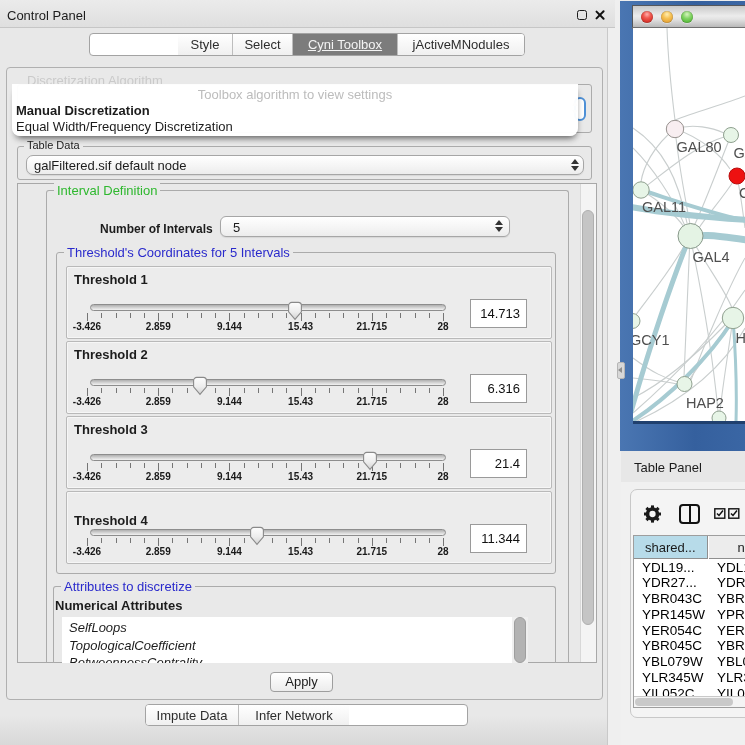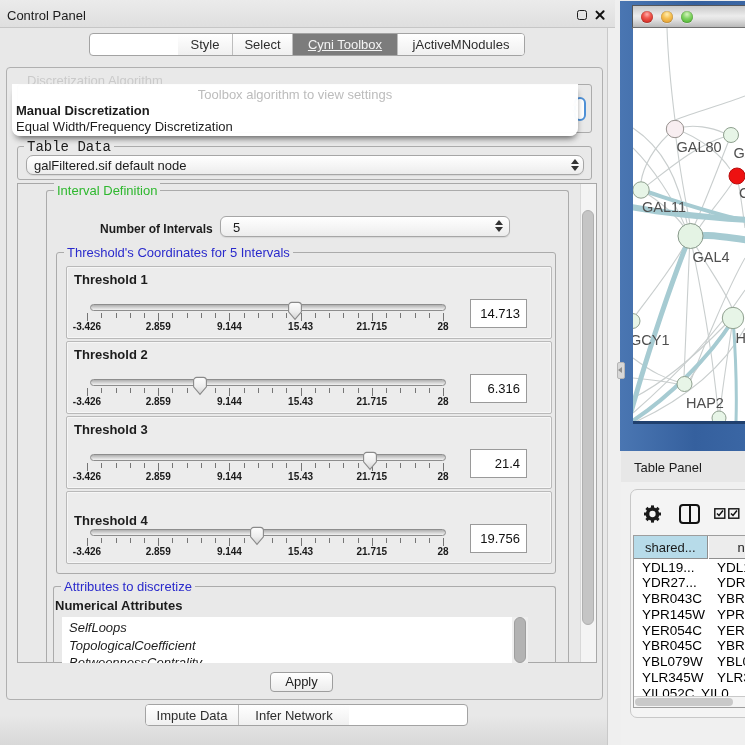--- a/index.html
+++ b/index.html
@@ -46,21 +46,21 @@
     <div class="tab tabsel" style="width:105px;text-decoration:underline;">Cyni Toolbox</div>
     <div class="tab" style="width:126px;">jActiveMNodules</div>
   </div>
 <div class="abs" style="left:6px;top:67px;width:597px;height:633px;background:#E9E9E9;border:1px solid #B0B0B0;border-radius:4px;"></div>
 <div class="grp" style="left:17px;top:84px;width:575px;height:49px;"></div>
 <div class="abs" style="left:27px;top:73px;font-size:13px;color:#CACACA;">Discretization Algorithm</div>
 <div class="abs" style="left:574px;top:97px;width:12px;height:24px;border:2.5px solid #4E90D6;border-radius:7px;background:#fff;"></div>
 <div class="spin spinup" style="left:572px;top:102px;border-left-width:3px;border-right-width:3px;border-bottom:4px solid #BBB;"></div>
 <div class="spin spindn" style="left:572px;top:110px;border-left-width:3px;border-right-width:3px;border-top:4px solid #BBB;"></div>
 <div class="grp" style="left:17px;top:146px;width:575px;height:34px;"></div>
-<div class="abs" style="left:24px;top:139px;font-size:14px;color:#1c1c1c;background:#E9E9E9;padding:0 3px;font-family:Liberation Mono, monospace;">Table Data</div>
+<div class="abs" style="left:24px;top:139px;font-size:11px;color:#1c1c1c;background:#E9E9E9;padding:0 3px;">Table Data</div>
 <div class="combo" style="left:26px;top:155px;width:558px;height:20px;border-radius:7px;"></div>
 <div class="abs t13" style="left:34px;top:158px;">galFiltered.sif default node</div>
 <div class="spin spinup" style="left:571px;top:159px;"></div>
 <div class="spin spindn" style="left:571px;top:166px;"></div>
 <div class="abs" style="left:17px;top:183px;width:580px;height:480px;background:#E9E9E9;border:1px solid #A8A8A8;overflow:hidden;"></div>
 <div class="abs" style="left:580px;top:184px;width:16px;height:478px;background:#F4F4F4;border-left:1px solid #D8D8D8;"></div>
 <div class="abs" style="left:582px;top:210px;width:12px;height:415px;background:#C5C5C5;border:1px solid #AFAFAF;border-radius:6px;"></div>
 <div class="grp" style="left:46px;top:190px;width:523px;height:472px;border-bottom:none;border-radius:3px 3px 0 0;">
     <div class="grplab" style="color:#2EB82E;">Interval Definition</div>
   </div>
@@ -229,21 +229,21 @@
 <div class="abs" style="left:443.0px;top:538px;width:1px;height:8px;background:#757575;"></div>
 <div class="ticklab" style="left:65.0px;top:546px;">-3.426</div>
 <div class="ticklab" style="left:136.2px;top:546px;">2.859</div>
 <div class="ticklab" style="left:207.4px;top:546px;">9.144</div>
 <div class="ticklab" style="left:278.6px;top:546px;">15.43</div>
 <div class="ticklab" style="left:349.8px;top:546px;">21.715</div>
 <div class="ticklab" style="left:421.0px;top:546px;">28</div>
 <svg class="abs" style="left:248.8px;top:526px;" width="16" height="20" viewBox="0 0 16 20">
     <path d="M1.6,4.6 a3.2,3.2 0 0 1 3.2,-3.2 l6.4,0 a3.2,3.2 0 0 1 3.2,3.2 l0,6.2 l-6.4,7.6 l-6.4,-7.6 z" fill="url(#thg)" stroke="#8A8A8A" stroke-width="1.1"></path>
   </svg>
-<div class="vbox" style="left:470px;top:524px;width:57px;height:29px;line-height:27px;padding-right:6px;">19.756</div>
+<div class="vbox" style="left:470px;top:524px;width:57px;height:29px;line-height:27px;padding-right:6px;">11.344</div>
 <div class="grp" style="left:53px;top:586px;width:503px;height:77px;border-bottom:none;border-radius:3px 3px 0 0;">
     <div class="grplab" style="color:#2A2ACC;">Attributes to discretize</div>
   </div>
 <div class="abs t13 bld" style="left:55px;top:598px;">Numerical Attributes</div>
 <div class="abs" style="left:62px;top:617px;width:450px;height:46px;background:#fff;overflow:hidden;font-style:italic;">
     <div class="t13" style="padding:2px 0 0 7px;line-height:17.6px;">SelfLoops<br>TopologicalCoefficient<br>BetweennessCentrality</div>
   </div>
 <div class="abs" style="left:512px;top:617px;width:16px;height:46px;background:#EFEFEF;"></div>
 <div class="abs" style="left:514px;top:617px;width:12px;height:46px;background:#B3B3B3;border:1px solid #9E9E9E;border-radius:6px;"></div>
 <div class="abs" style="left:270px;top:672px;width:63px;height:20px;background:linear-gradient(#ffffff,#ececec);border:1px solid #9E9E9E;border-radius:4px;text-align:center;font-size:13px;line-height:18px;color:#1c1c1c;">Apply</div>
@@ -371,15 +371,15 @@
     <div class="abs" style="left:84px;top:70.8px;font-size:13.5px;color:#000;white-space:nowrap;">YPR1</div>
     <div class="abs" style="left:9px;top:86.5px;font-size:13.5px;color:#000;white-space:nowrap;">YER054C</div>
     <div class="abs" style="left:84px;top:86.5px;font-size:13.5px;color:#000;white-space:nowrap;">YER0</div>
     <div class="abs" style="left:9px;top:102.2px;font-size:13.5px;color:#000;white-space:nowrap;">YBR045C</div>
     <div class="abs" style="left:84px;top:102.2px;font-size:13.5px;color:#000;white-space:nowrap;">YBR0</div>
     <div class="abs" style="left:9px;top:118.0px;font-size:13.5px;color:#000;white-space:nowrap;">YBL079W</div>
     <div class="abs" style="left:84px;top:118.0px;font-size:13.5px;color:#000;white-space:nowrap;">YBL0</div>
     <div class="abs" style="left:9px;top:133.8px;font-size:13.5px;color:#000;white-space:nowrap;">YLR345W</div>
     <div class="abs" style="left:84px;top:133.8px;font-size:13.5px;color:#000;white-space:nowrap;">YLR3</div>
     <div class="abs" style="left:9px;top:149.5px;font-size:13.5px;color:#000;white-space:nowrap;">YIL052C</div>
-    <div class="abs" style="left:68px;top:149.5px;font-size:13.5px;color:#000;white-space:nowrap;">YIL0</div>
+    <div class="abs" style="left:84px;top:149.5px;font-size:13.5px;color:#000;white-space:nowrap;">YIL0</div>
   </div>
 <div class="abs" style="left:634px;top:696px;width:111px;height:11px;background:#F4F4F4;border-top:1px solid #C9C9C9;"></div>
 <div class="abs" style="left:635px;top:698px;width:98px;height:8px;background:#C9C9C9;border-radius:4px;"></div>
 </body></html>

